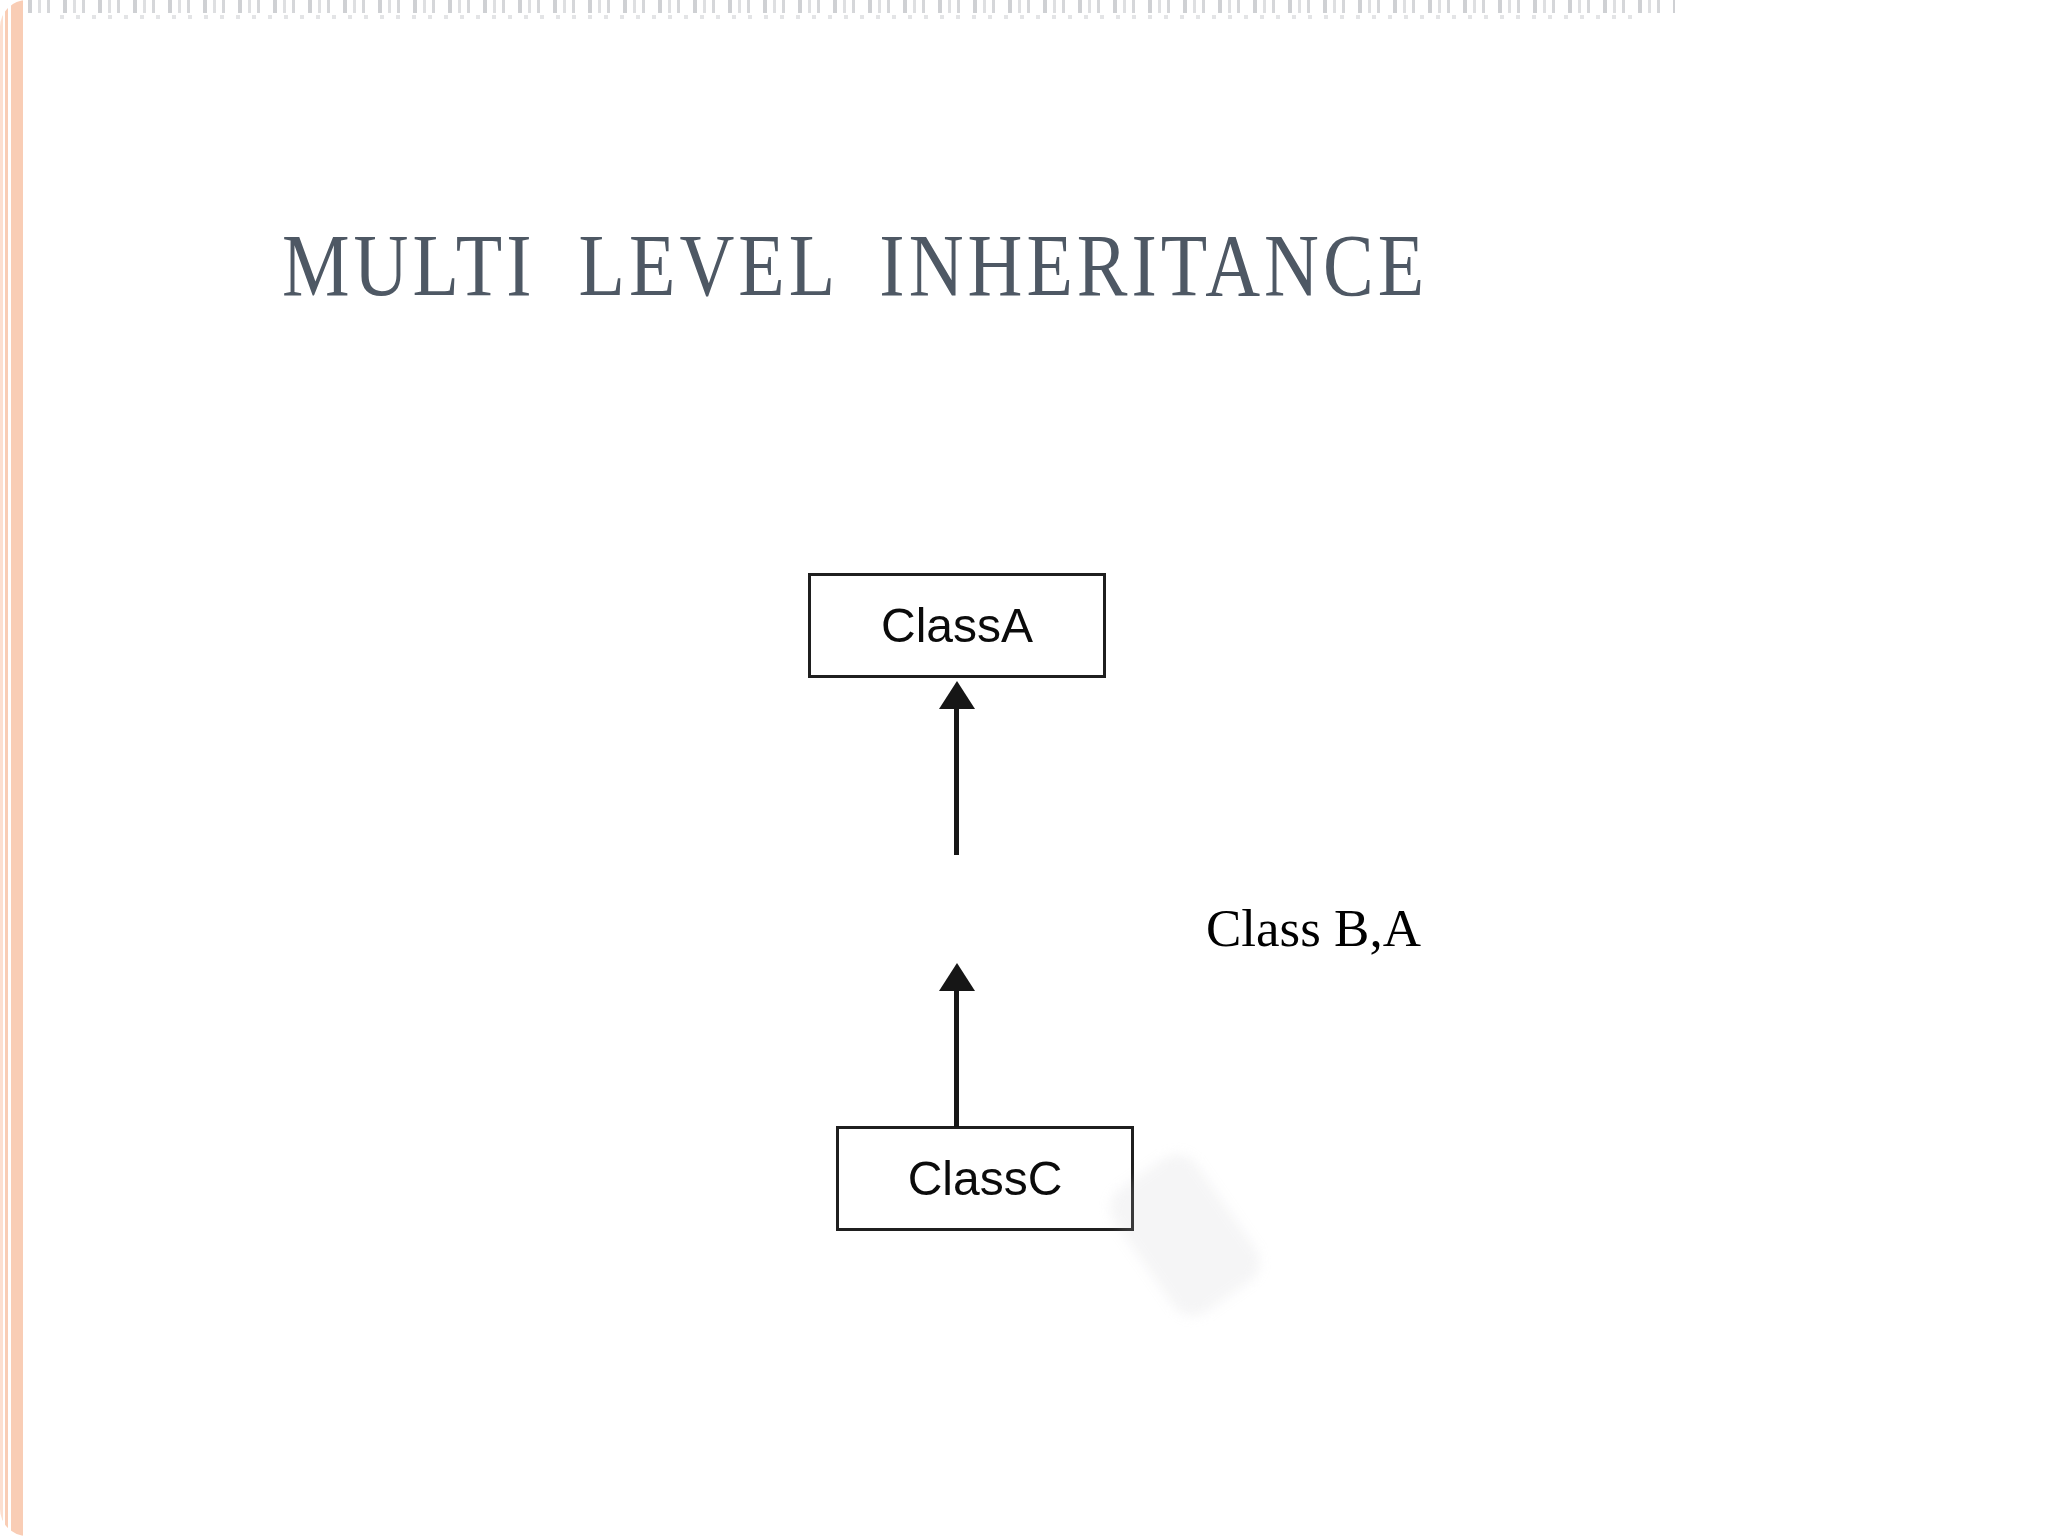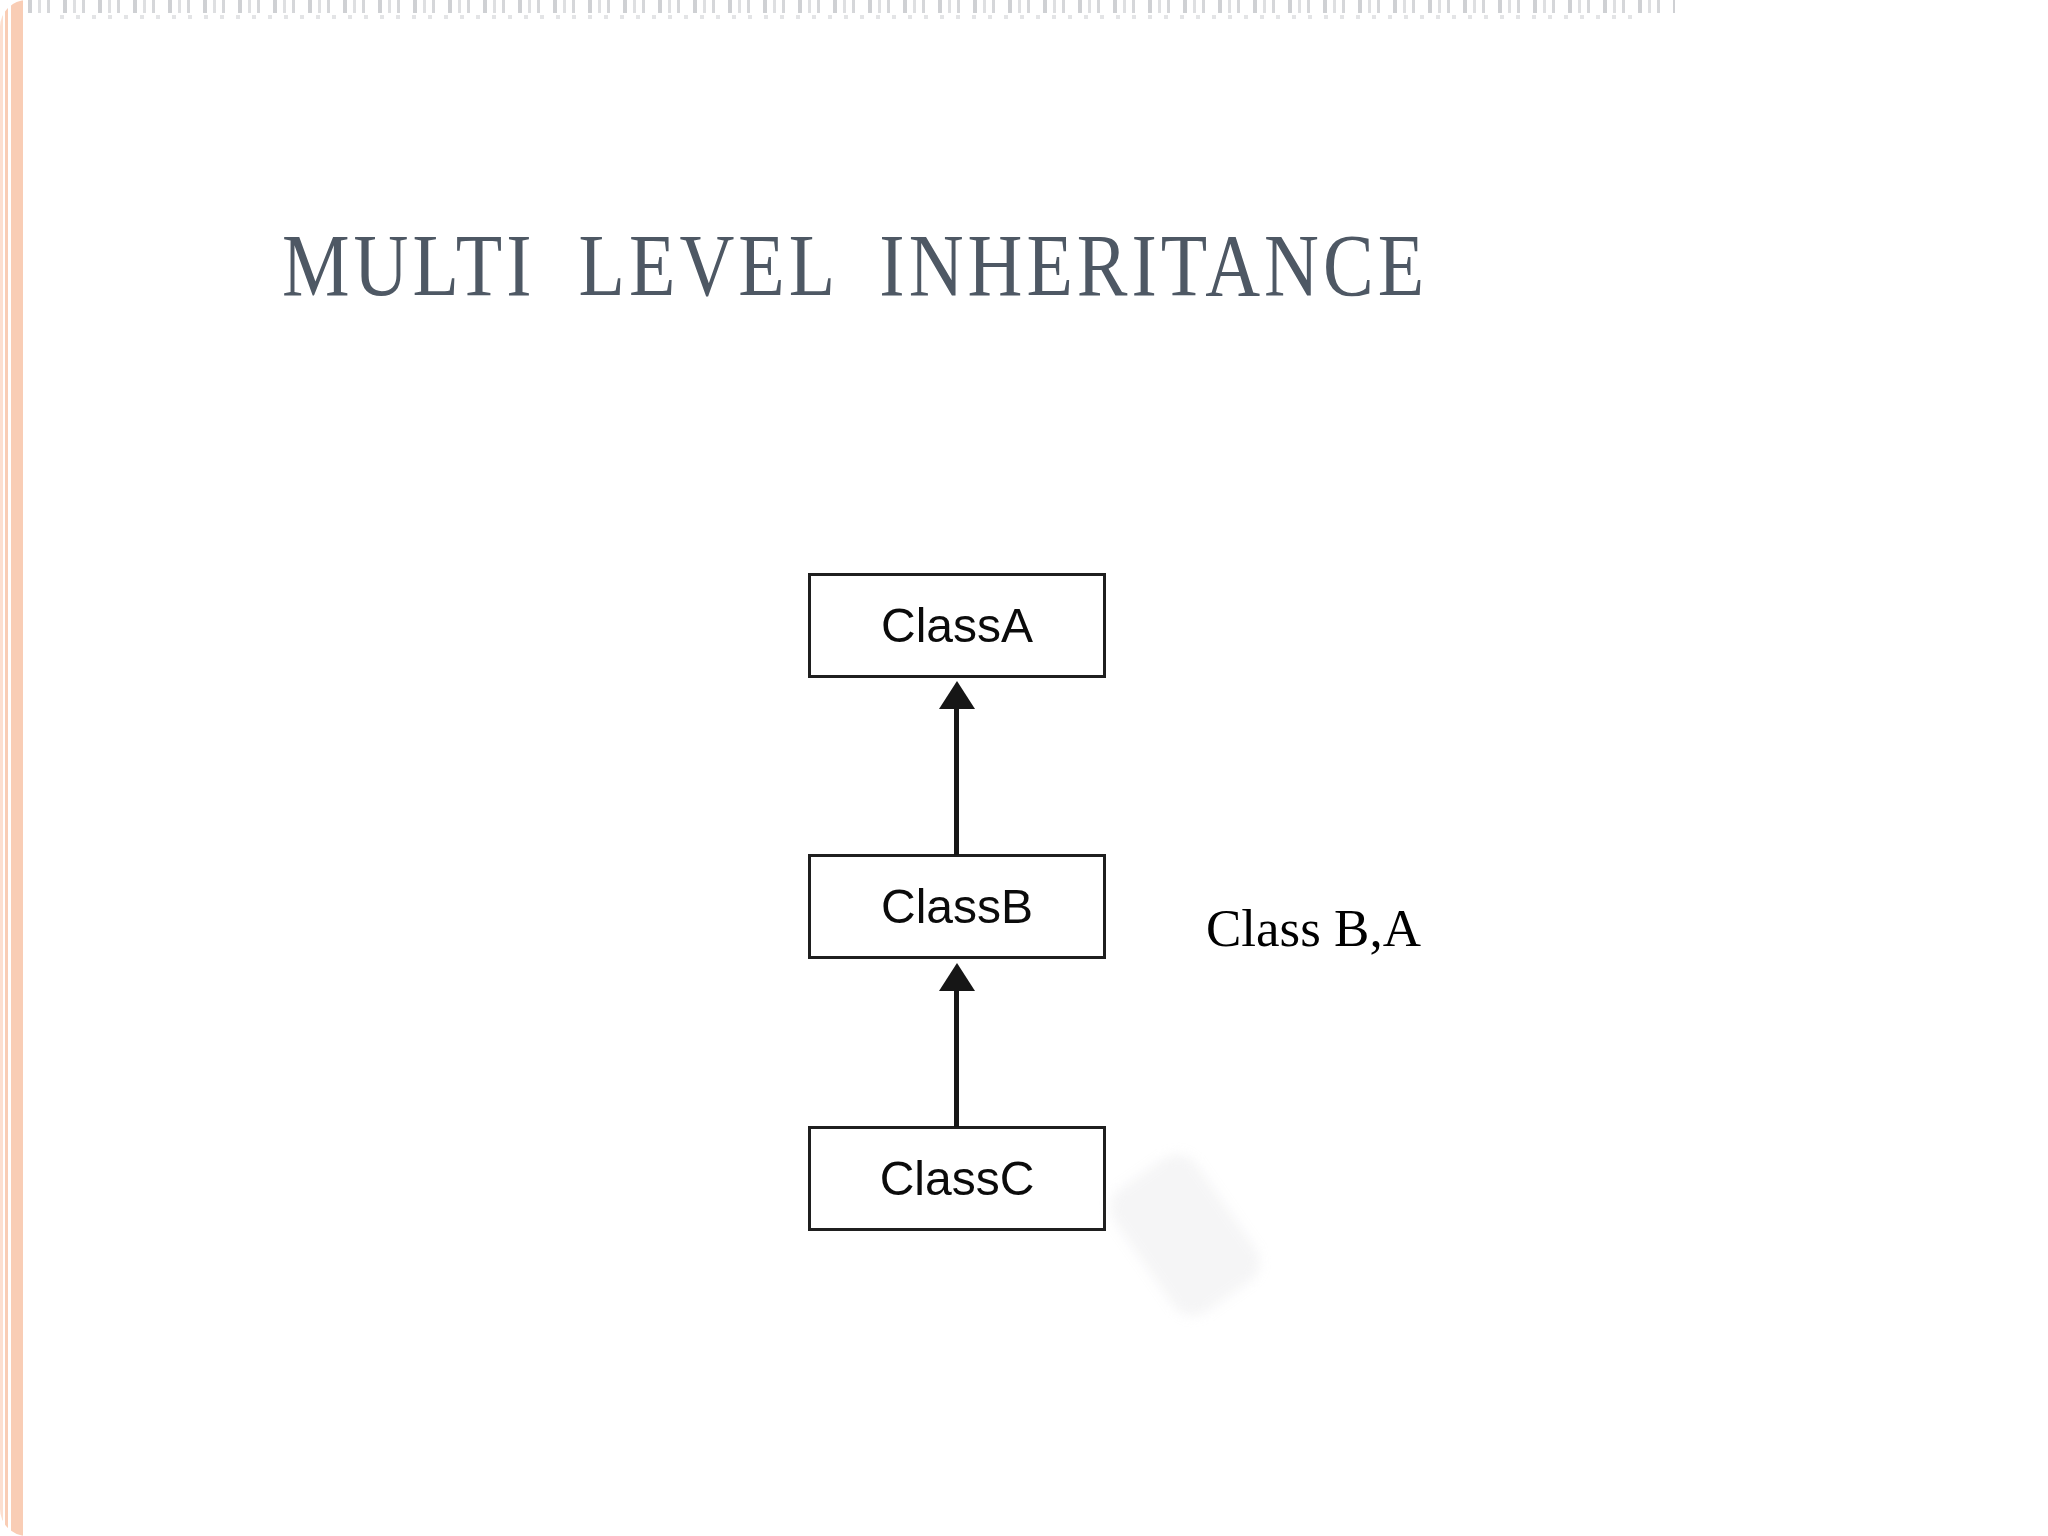--- a/index.html
+++ b/index.html
@@ -45,21 +45,21 @@
   
   .node{
     position:absolute;left:808px;width:292px;height:99px;
     border:3px solid #1F1F1F;background:#ffffff;
     display:flex;align-items:center;justify-content:center;
     font-family:"Liberation Sans", sans-serif;
     font-size:48px;color:#0b0b0b;
   }
   .node-a{top:573px;}
   .node-b{top:854px;}
-  .node-c{top:1126px;}
+  .node-c{top:1126px;margin-left:28px;}
   
   .edge-line{position:absolute;left:954px;width:5px;background:#161616;}
   .line-ba{top:708px;height:147px;}
   .line-cb{top:990px;height:137px;}
   .edge-head{position:absolute;left:939px;width:0;height:0;
     border-left:18px solid transparent;border-right:18px solid transparent;
     border-bottom:28px solid #161616;}
   .head-ba{top:681px;}
   .head-cb{top:963px;}
   
@@ -95,23 +95,20 @@
   <div class="vstripe rs1"></div>
   <div class="vstripe rband">
     <div class="rband-line"></div>
   </div>
 
   <h1 class="title">MULTI LEVEL INHERITANCE</h1>
 
   <div class="node node-a">
     <span>ClassA</span>
   </div>
-  <div class="node node-b">
-    <span>ClassB</span>
-  </div>
   <div class="node node-c">
     <span>ClassC</span>
   </div>
 
   <div class="edge-head head-ba"></div>
   <div class="edge-line line-ba"></div>
   <div class="edge-head head-cb"></div>
   <div class="edge-line line-cb"></div>
 
   <div class="ann ann-b">Class B,A</div>

